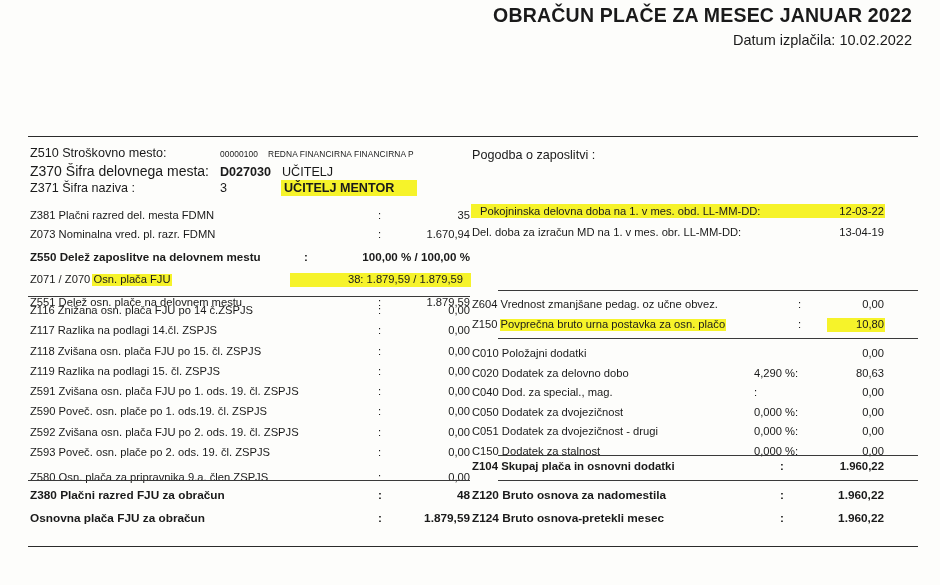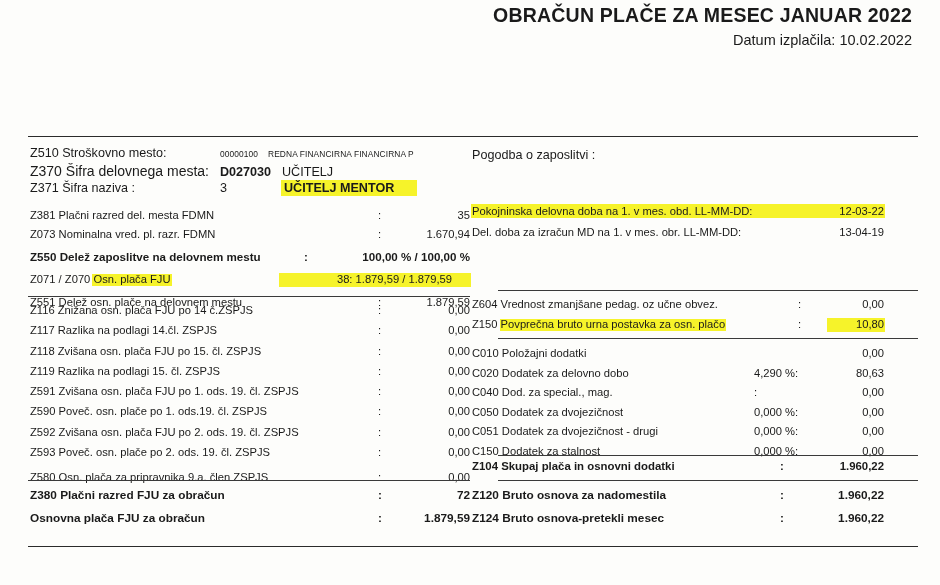--- a/index.html
+++ b/index.html
@@ -137,21 +137,21 @@
     </div>
     <div class="row bold" style="height:23px;font-size:11.6px;">
       <div class="lbl">Z550 Delež zaposlitve na delovnem mestu</div>
       <div class="colon">:</div>
       <div class="val" style="width:152px;">100,00 % / 100,00 %</div>
     </div>
     <div class="row" style="height:23px;position:relative;">
       <div class="lbl">
         <span>Z071 / Z070&nbsp;</span><span class="hl">Osn. plača FJU</span>
       </div>
-      <div class="val hl" style="width:172px;text-align:right;padding-right:18px;">38: 1.879,59 / 1.879,59</div>
+      <div class="val hl" style="width:172px;text-align:right;padding-right:7px;">38: 1.879,59 / 1.879,59</div>
     </div>
     <div class="row" style="height:21px;">
       <div class="lbl">Z551 Delež osn. plače na delovnem mestu</div>
       <div class="colon">:</div>
       <div class="val" style="width:78px;">1.879,59</div>
     </div>
   </div>
 
   <div class="rule thin-left sep-l-1"></div>
 
@@ -202,36 +202,36 @@
       <div class="val" style="width:78px;">0,00</div>
     </div>
   </div>
 
   <div class="rule thin-left sep-l-2"></div>
 
   <div class="col-left" style="top:489px;">
     <div class="row bold" style="height:23px;font-size:11.8px;">
       <div class="lbl">Z380 Plačni razred FJU za obračun</div>
       <div class="colon">:</div>
-      <div class="val" style="width:78px;">72</div>
+      <div class="val" style="width:78px;">48</div>
     </div>
     <div class="row bold" style="height:23px;font-size:11.8px;">
       <div class="lbl">Osnovna plača FJU  za obračun</div>
       <div class="colon">:</div>
       <div class="val" style="width:78px;">1.879,59</div>
     </div>
   </div>
 
   <div class="col-right" style="top:148px;">
     <div style="font-size:12.6px;">Pogodba o zaposlitvi :</div>
   </div>
 
   <div class="col-right" style="top:205px;">
     <div style="display:flex;align-items:baseline;height:21px;font-size:11.2px;white-space:nowrap;">
-      <div class="hl" style="flex:1 1 auto;">Pokojninska delovna doba na 1. v mes. obd. LL-MM-DD:</div>
+      <div class="hl" style="flex:1 1 auto;padding-left:8px;">Pokojninska delovna doba na 1. v mes. obd. LL-MM-DD:</div>
       <div class="hl" style="flex:0 0 auto;width:66px;text-align:right;">12-03-22</div>
     </div>
     <div style="display:flex;align-items:baseline;height:21px;font-size:11.2px;white-space:nowrap;">
       <div style="flex:1 1 auto;">Del. doba za izračun MD na 1. v mes. obr. LL-MM-DD:</div>
       <div style="flex:0 0 auto;width:66px;text-align:right;">13-04-19</div>
     </div>
   </div>
 
   <div class="rule thin-right sep-r-1"></div>
 

